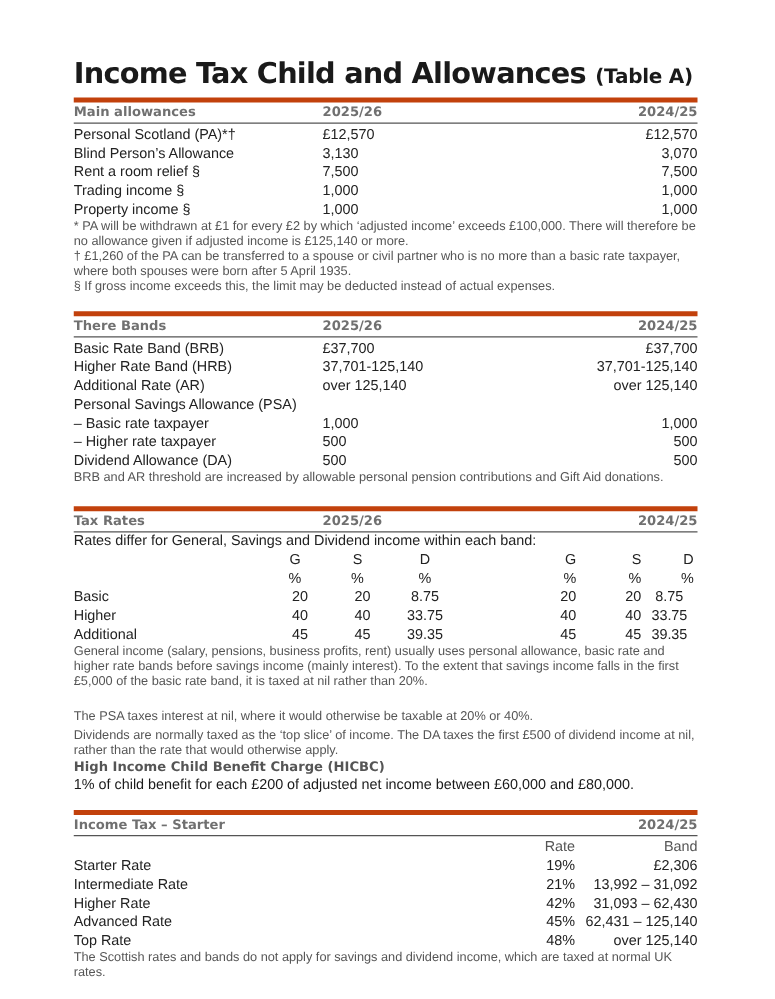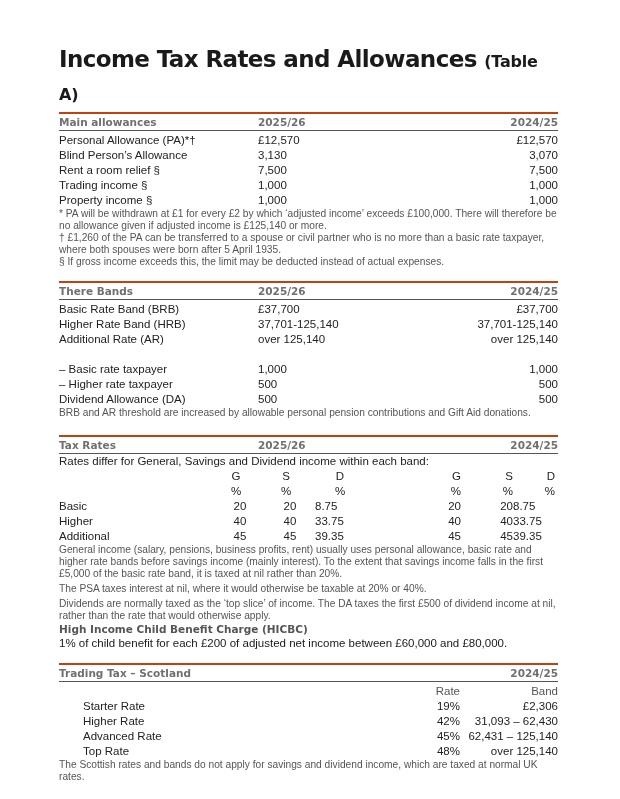--- a/index.html
+++ b/index.html
@@ -3,62 +3,62 @@
   <meta charset="utf-8">
   <style>
     html, body { margin: 0; padding: 0; background: #ffffff; }
     body { width: 620px; height: 799px; position: relative; overflow: hidden;
            font-family: "Liberation Sans", sans-serif; color: #1a1a1a; }
     .page { position: absolute; left: 59px; top: 44px; width: 499px; }
     h1 { margin: 0; font-family: "DejaVu Sans", sans-serif; font-weight: bold;
          font-size: 23px; letter-spacing: -0.6px; line-height: 30px; color: #1a1a1a; }
     h1 .sub { font-size: 16px; letter-spacing: -0.2px; }
     .section { margin-top: 0; }
-    .hdr { display: flex; border-top: 2px solid #c2410c; border-bottom: 1px solid #555;
+    .hdr { display: flex; border-top: 4px solid #c2410c; border-bottom: 1px solid #555;
            font-family: "DejaVu Sans", sans-serif; font-weight: bold; font-size: 10.5px;
            color: #707070; height: 16px; line-height: 16px; }
     .hdr .lbl { flex: 1; }
     .c1 { width: 150px; text-align: left; }
     .c2 { width: 150px; text-align: right; }
     .row { display: flex; font-size: 11.5px; line-height: 15px; height: 15px; color: #222; }
     .row .lbl { flex: 1; white-space: nowrap; }
     .note { font-size: 10.2px; line-height: 12px; color: #555; margin: 0; }
     .gap1 { height: 13px; }
     .gsd { display: flex; font-size: 11.5px; line-height: 15px; height: 15px; color: #222; }
     .gsd .lbl { flex: 1; }
     .gsd .v { width: 50px; text-align: center; }
-    .gsd .vr { width: 50px; text-align: left; }
+    .gsd .vr { width: 50px; text-align: center; }
     .intro { font-size: 11.5px; line-height: 15px; color: #222; }
     .hicbc-title { font-family: "DejaVu Sans", sans-serif; font-weight: bold; font-size: 10.5px;
                    color: #555; margin-top: 1px; line-height: 13px; }
     .hicbc-text { font-size: 11.5px; line-height: 15px; color: #1a1a1a; }
     .srow { display: flex; font-size: 11.5px; line-height: 15px; height: 15px; color: #222; }
-    .srow .lbl { flex: 1; margin-left: 24px; }
+    .srow .lbl { flex: 1; }
     .srow .rate { width: 60px; text-align: right; }
     .srow .band { width: 98px; text-align: right; }
     .srow.colhdr { color: #555; }
   </style>
 </head>
 <body>
 
 <div class="page">
   <h1>
-    <span>Income Tax Rates and Allowances</span>
+    <span>Income Tax Child and Allowances</span>
     <span class="sub">(Table A)</span>
   </h1>
 
   <div class="section" style="margin-top:2px;">
     <div class="hdr">
       <span class="lbl">Main allowances</span>
       <span class="c1">2025/26</span>
       <span class="c2">2024/25</span>
     </div>
     <div style="height:2px"></div>
     <div class="row">
-      <span class="lbl">Personal Allowance (PA)*†</span>
+      <span class="lbl">Personal Scotland (PA)*†</span>
       <span class="c1">£12,570</span>
       <span class="c2">£12,570</span>
     </div>
     <div class="row">
       <span class="lbl">Blind Person’s Allowance</span>
       <span class="c1">3,130</span>
       <span class="c2">3,070</span>
     </div>
     <div class="row">
       <span class="lbl">Rent a room relief §</span>
@@ -98,20 +98,21 @@
       <span class="lbl">Higher Rate Band (HRB)</span>
       <span class="c1">37,701-125,140</span>
       <span class="c2">37,701-125,140</span>
     </div>
     <div class="row">
       <span class="lbl">Additional Rate (AR)</span>
       <span class="c1">over 125,140</span>
       <span class="c2">over 125,140</span>
     </div>
     <div class="row">
+      <span class="lbl">Personal Savings Allowance (PSA)</span>
       <span class="c1"></span>
       <span class="c2"></span>
     </div>
     <div class="row">
       <span class="lbl">– Basic rate taxpayer</span>
       <span class="c1">1,000</span>
       <span class="c2">1,000</span>
     </div>
     <div class="row">
       <span class="lbl">– Higher rate taxpayer</span>
@@ -174,45 +175,50 @@
     <div class="gsd">
       <span class="lbl">Additional</span>
       <span class="v">45</span>
       <span class="v">45</span>
       <span class="vr">39.35</span>
       <span class="v" style="width:96px;text-align:right">45</span>
       <span class="v" style="width:52px;text-align:right">45</span>
       <span class="vr" style="width:45px">39.35</span>
     </div>
     <p class="note">General income (salary, pensions, business profits, rent) usually uses personal allowance, basic rate and higher rate bands before savings income (mainly interest). To the extent that savings income falls in the first £5,000 of the basic rate band, it is taxed at nil rather than 20%.</p>
-    <p class="note" style="margin-top:3px">The PSA taxes interest at nil, where it would otherwise be taxable at 20% or 40%.</p>
+    <p class="note" style="margin-top:16px">The PSA taxes interest at nil, where it would otherwise be taxable at 20% or 40%.</p>
     <p class="note" style="margin-top:3px">Dividends are normally taxed as the ‘top slice’ of income. The DA taxes the first £500 of dividend income at nil, rather than the rate that would otherwise apply.</p>
     <div class="hicbc-title">High Income Child Benefit Charge (HICBC)</div>
     <div class="hicbc-text">1% of child benefit for each £200 of adjusted net income between £60,000 and £80,000.</div>
   </div>
 
   <div class="gap1" style="height:12px"></div>
 
   <div class="section">
     <div class="hdr">
-      <span class="lbl">Trading Tax – Scotland</span>
+      <span class="lbl">Income Tax – Starter</span>
       <span class="c2">2024/25</span>
     </div>
     <div style="height:2px"></div>
     <div class="srow colhdr">
       <span class="lbl"></span>
       <span class="rate">Rate</span>
       <span class="band">Band</span>
     </div>
     <div class="srow">
       <span class="lbl">Starter Rate</span>
       <span class="rate">19%</span>
       <span class="band">£2,306</span>
     </div>
     <div class="srow">
+      <span class="lbl">Intermediate Rate</span>
+      <span class="rate">21%</span>
+      <span class="band">13,992 – 31,092</span>
+    </div>
+    <div class="srow">
       <span class="lbl">Higher Rate</span>
       <span class="rate">42%</span>
       <span class="band">31,093 – 62,430</span>
     </div>
     <div class="srow">
       <span class="lbl">Advanced Rate</span>
       <span class="rate">45%</span>
       <span class="band">62,431 – 125,140</span>
     </div>
     <div class="srow">

